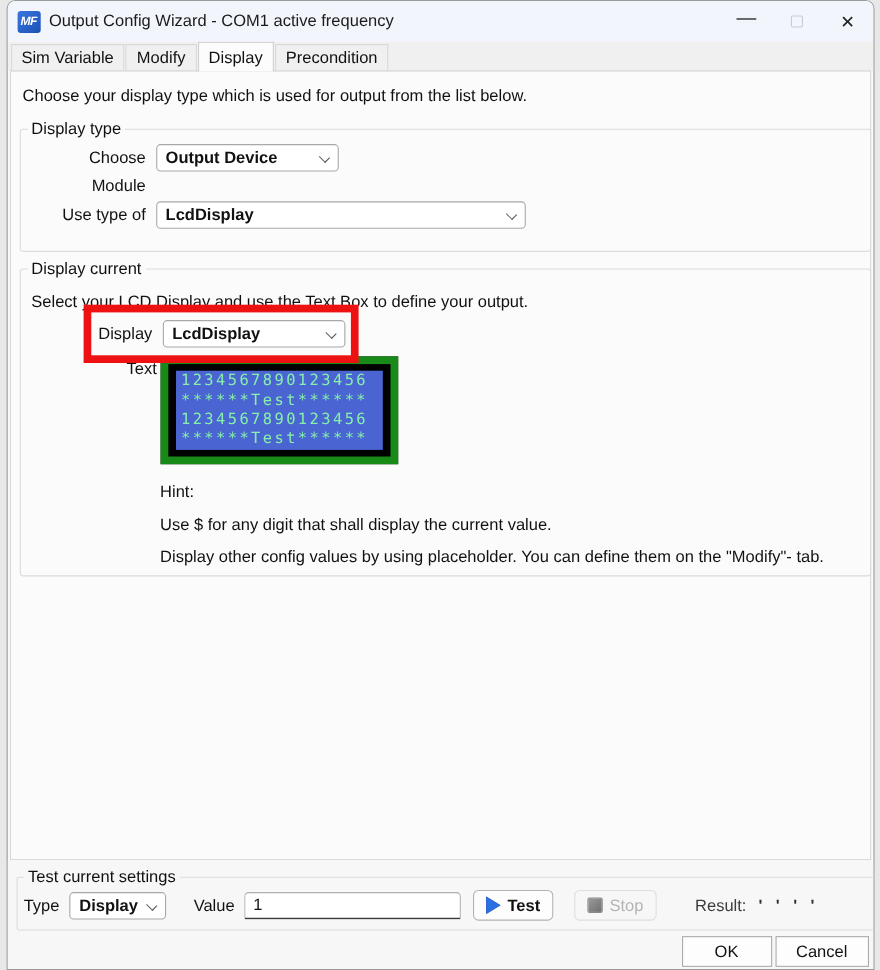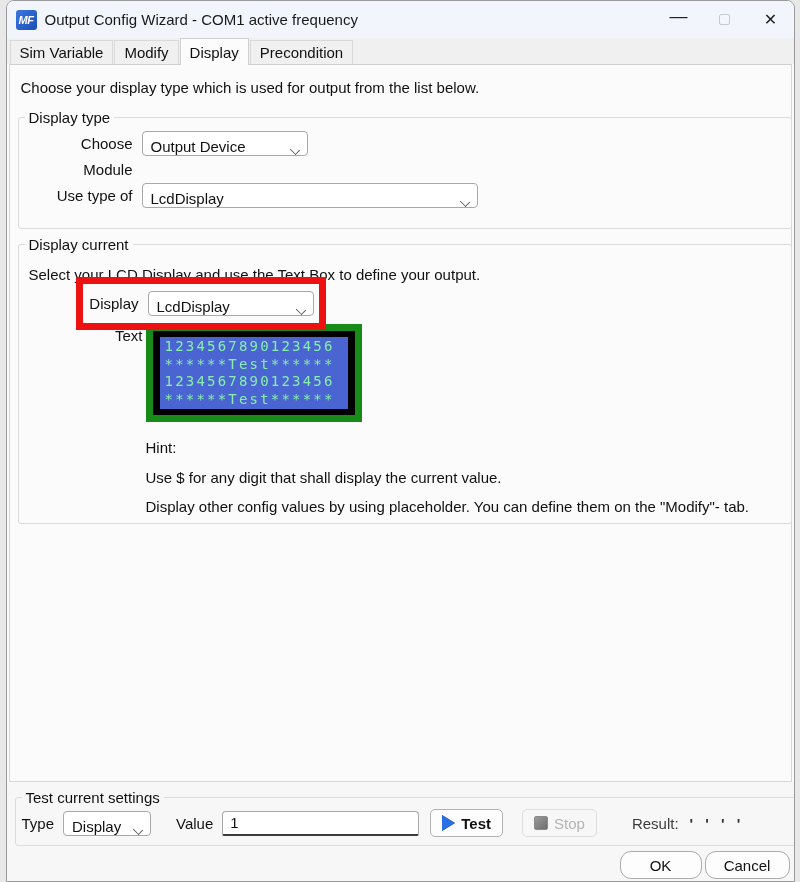--- a/index.html
+++ b/index.html
@@ -66,21 +66,21 @@
 
   .g-displaytype { left:8px; top:44px; width:774px; height:120px; }
   .g-displaysettings { left:8px; top:171px; width:774px; height:288px; }
 
   .form-row { display:flex; align-items:center; margin-top:5px; }
   .form-row .lbl { width:123px; text-align:right; padding-right:9px; }
 
   
   .combo {
     height:25px; background:#fff; border:1px solid #a8a8a8; border-radius:4px;
-    display:flex; align-items:flex-end; padding:0 8px; position:relative;
+    display:flex; align-items:center; padding:0 8px; position:relative;font-weight:bold;
   }
   .combo .val { flex:1 1 auto; white-space:nowrap; overflow:hidden; }
   .chevron {
     width:9px; height:9px; flex:0 0 auto; margin-left:6px; position:relative;
   }
   .chevron::after {
     content:""; position:absolute; left:1px; top:0;
     width:7px; height:7px; border-right:1.6px solid #5a5a5a; border-bottom:1.6px solid #5a5a5a;
     transform:rotate(45deg) scale(1,0.8);
   }
@@ -134,21 +134,21 @@
   .btn-stop { margin-left:19px; border-color:#dedede; background:#f7f7f7; color:#b4b4b4; }
   .play-icon {
     width:0; height:0; border-left:13px solid #2b6fe3; border-top:8px solid transparent;
     border-bottom:8px solid transparent; filter:drop-shadow(0 0 0.6px #14346e);
   }
   .stop-icon { width:14px; height:14px; background:linear-gradient(135deg,#9a9a9a,#6f6f6f); border:1px solid #8a8a8a; border-radius:2px; }
   .result-lbl { margin-left:35px; color:#3c3c3c; }
   .result-val { margin-left:11px; letter-spacing:4px; font-weight:bold; color:#333; }
 
   .footer-btn {
-    position:absolute; height:28px; border:1px solid #ababab; border-radius:11px;
+    position:absolute; height:28px; border:1px solid #ababab; border-radius:0;
     background:#fdfdfd; font-size:15px; color:#111;
     display:flex; align-items:center; justify-content:center;margin-left:28px;
   }
   .btn-ok { right:92px; bottom:3px; width:82px; }
   .btn-cancel { right:4px; bottom:3px; width:85px; }
 </style>
 </head>
 <body>
 
 <div class="window">

